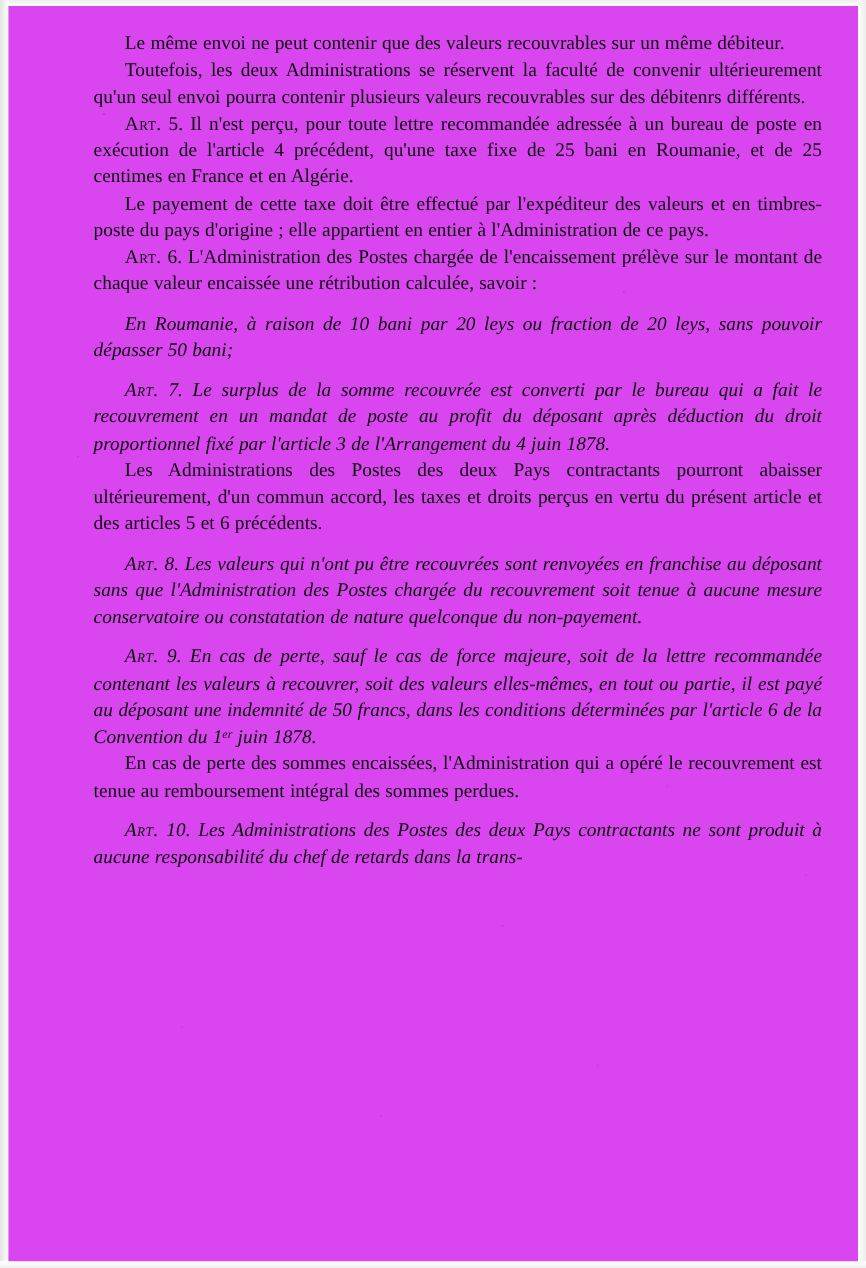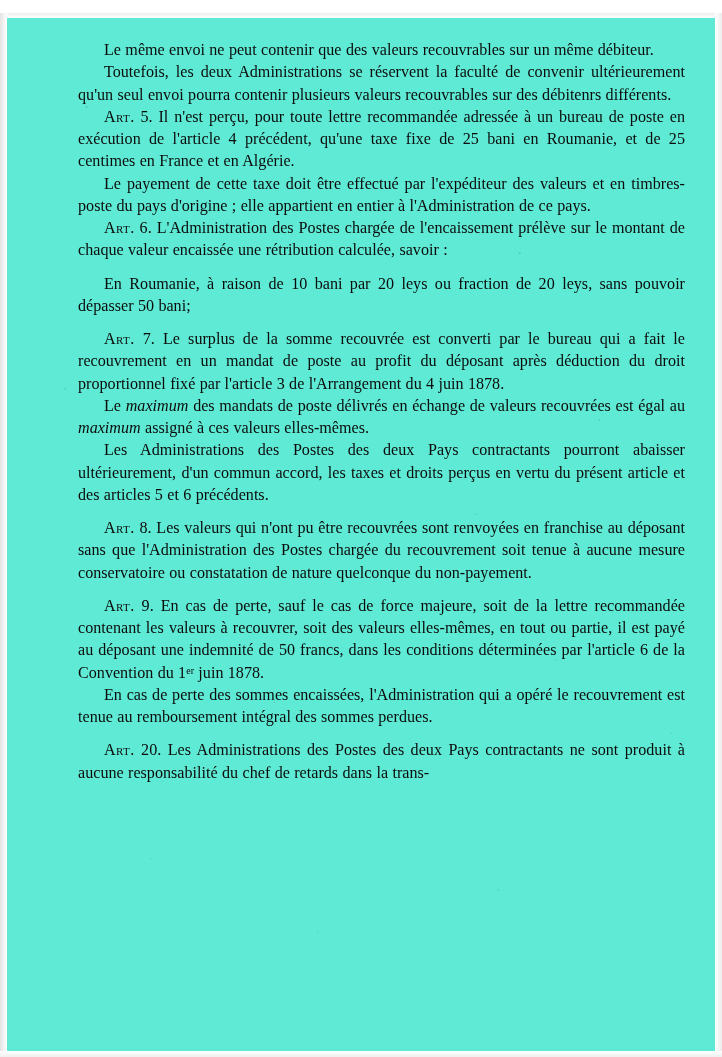--- a/index.html
+++ b/index.html
@@ -14,22 +14,21 @@
     overflow: hidden;
     font-family: "Liberation Serif", "DejaVu Serif", serif;
     color: #0c0c0c;
     position: relative;
   }
 
   
   .page {
     position: absolute;
     inset: 0;
-    background: #5eead4;
-    margin-top: 13px;
+    background: #d946ef;
   }
   .scan-edge-left {
     position: absolute;
     left: 0; top: 0; bottom: 0; width: 7px;
     background: linear-gradient(to right, #e3e3e3, #ffffff);
     pointer-events: none;
   }
   .scan-edge-right {
     position: absolute;
     right: 0; top: 0; bottom: 0; width: 7px;
@@ -64,20 +63,21 @@
     line-height: 22.25px;
     letter-spacing: 0.02px;
     word-spacing: 0.3px;
     -webkit-font-smoothing: none;
   }
   p.para:last-child {
     
   }
   p.gap-before {
     margin-top: 11px;
+    font-style: italic;
   }
 
   
   p.para::after {
     content: "";
     display: inline-block;
     width: 100%;
   }
   p.para.full-justify::after {
     content: none;
@@ -150,36 +150,33 @@
     </p>
 
     <p class="para gap-before full-justify">En Roumanie, à raison de 10 bani par 20 leys ou fraction de 20 leys, sans pouvoir dépasser 50 bani;</p>
 
 
 
     <p class="para gap-before full-justify">
       <span class="artnum">Art.</span><span>&nbsp;</span><span>7.</span><span>&nbsp;</span><span>Le surplus de la somme recouvrée est converti par le bureau qui a fait le recouvrement en un mandat de poste au profit du déposant après déduction du droit proportionnel fixé par l'article 3 de l'Arrangement du 4 juin 1878.</span>
     </p>
 
-    <p class="para full-justify">
-      <span>Le </span><span class="ital">maximum</span><span> des mandats de poste délivrés en échange de valeurs recouvrées est égal au </span><span class="ital">maximum</span><span> assigné à ces valeurs elles-mêmes.</span>
-    </p>
 
     <p class="para full-justify">Les Administrations des Postes des deux Pays contractants pourront abaisser ultérieurement, d'un commun accord, les taxes et droits perçus en vertu du présent article et des articles 5 et 6 précédents.</p>
 
     <p class="para gap-before full-justify">
       <span class="artnum">Art.</span><span>&nbsp;</span><span>8.</span><span>&nbsp;</span><span>Les valeurs qui n'ont pu être recouvrées sont renvoyées en franchise au déposant sans que l'Administration des Postes chargée du recouvrement soit tenue à aucune mesure conservatoire ou constatation de nature quelconque du non-payement.</span>
     </p>
 
     <p class="para gap-before full-justify">
       <span class="artnum">Art.</span><span>&nbsp;</span><span>9.</span><span>&nbsp;</span><span>En cas de perte, sauf le cas de force majeure, soit de la lettre recommandée contenant les valeurs à recouvrer, soit des valeurs elles-mêmes, en tout ou partie, il est payé au déposant une indemnité de 50 francs, dans les conditions déterminées par l'article 6 de la Convention du 1</span><sup class="ord">er</sup><span> juin 1878.</span>
     </p>
 
     <p class="para full-justify">En cas de perte des sommes encaissées, l'Administration qui a opéré le recouvrement est tenue au remboursement intégral des sommes perdues.</p>
 
     <p class="para gap-before full-justify">
-      <span class="artnum">Art.</span><span>&nbsp;</span><span>20.</span><span>&nbsp;</span><span>Les Administrations des Postes des deux Pays contractants ne sont produit à aucune responsabilité du chef de retards dans la trans-</span>
+      <span class="artnum">Art.</span><span>&nbsp;</span><span>10.</span><span>&nbsp;</span><span>Les Administrations des Postes des deux Pays contractants ne sont produit à aucune responsabilité du chef de retards dans la trans-</span>
     </p>
 
   </div>
 
   <div class="speckle"></div>
 </div>
 
 </body></html>

